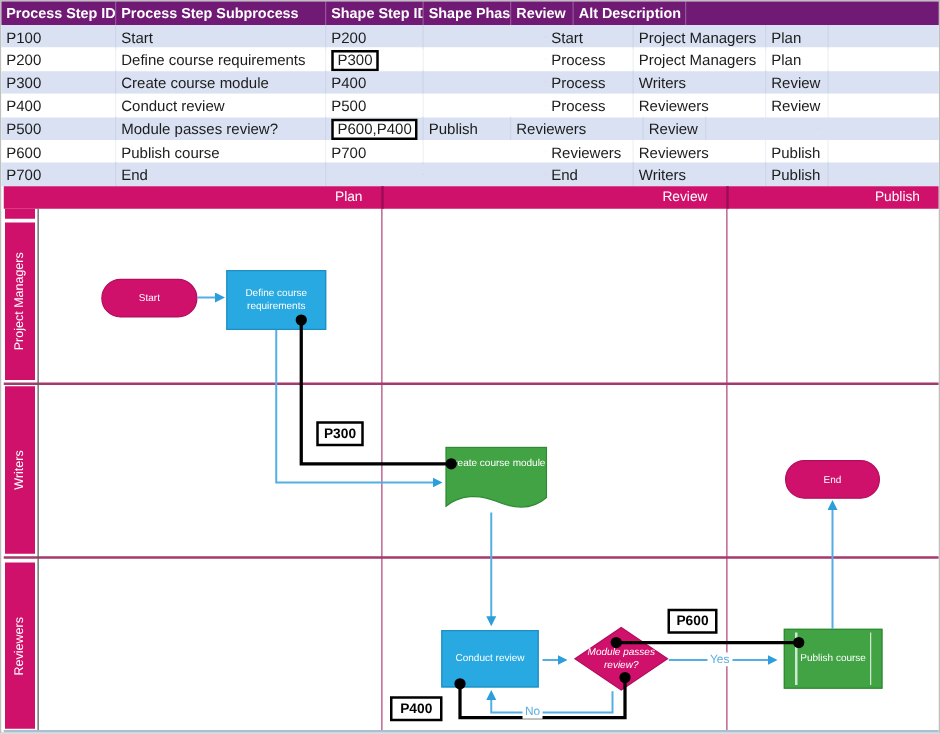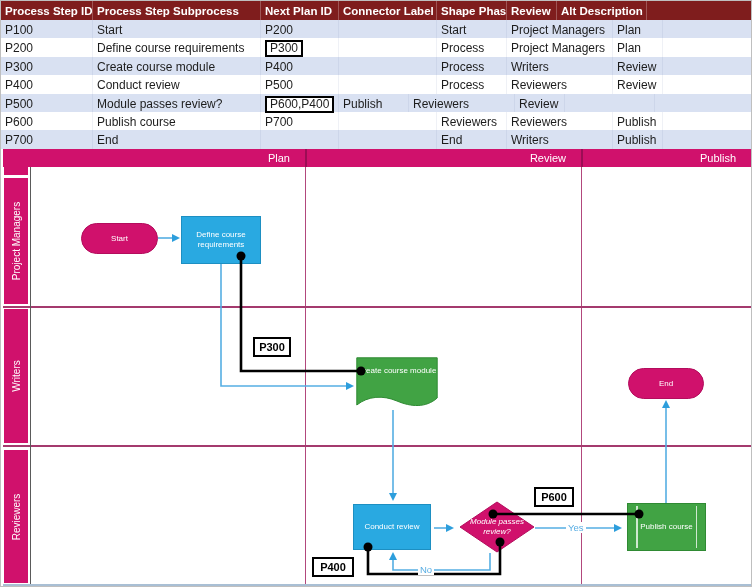--- a/index.html
+++ b/index.html
@@ -4,23 +4,23 @@
 <style>
   html,body{margin:0;padding:0;background:#fff;}
   *{box-sizing:border-box;font-family:"Liberation Sans",sans-serif;}
   #app{position:relative;width:752px;height:587px;background:#fff;border:1px solid #bfbfbf;overflow:hidden;}
 
   
   .tbl{position:absolute;left:0;top:0;width:752px;}
   .trow{display:flex;width:752px;}
   .trow .c{padding:1px 2px 0 4px;font-size:12px;color:#1c1c1c;white-space:nowrap;overflow:hidden;
            border-right:1px solid rgba(120,140,180,0.12);}
-  .thead{height:19px;background:#7f1d1d;}
+  .thead{height:19px;background:#701a75;}
   .thead .c{color:#fff;font-weight:bold;font-size:11.5px;line-height:18px;border-right:1px solid rgba(255,255,255,0.25);}
-  .r{height:18.4px;line-height:18px;}
+  .r{height:18.4px;line-height:18px;align-items:center;}
   .r.alt{background:#d9e1f2;}
   .r.plain{background:#ffffff;}
   .w0{width:92px}.w1{width:168px}.w2{width:78px}.w3{width:98px}
   .w4{width:70px}.w5{width:106px}.w6{width:50px}.w7{width:90px}
   .boxed{display:inline-block;border:2.5px solid #000;background:#fff;padding:0 3px;line-height:13px;height:17px;margin-top:0px;}
 
   
   .band{position:absolute;left:2px;top:148px;width:748px;height:18px;background:#d0116c;}
   .bandlbl{position:absolute;top:148px;height:18px;line-height:18px;color:#fff;font-size:11px;text-align:right;padding-right:7px;}
   .banddiv{position:absolute;top:148px;width:1.5px;height:18px;background:#9c0d55;}
@@ -52,22 +52,21 @@
 </style>
 </head>
 <body>
 
 <div id="app">
 
   <div class="tbl">
     <div class="trow thead">
       <div class="c w0">Process Step ID</div>
       <div class="c w1">Process Step Subprocess</div>
-      <div class="c w2">Next Plan ID</div>
-      <div class="c w3">Connector Label</div>
+      <div class="c w2">Shape Step ID</div>
       <div class="c w4">Shape Phase</div>
       <div class="c w6">Review</div>
       <div class="c w7">Alt Description</div>
     </div>
 
     <div class="trow r alt">
       <div class="c w0">P100</div>
       <div class="c w1">Start</div>
       <div class="c w2">P200</div>
       <div class="c w3"></div>

